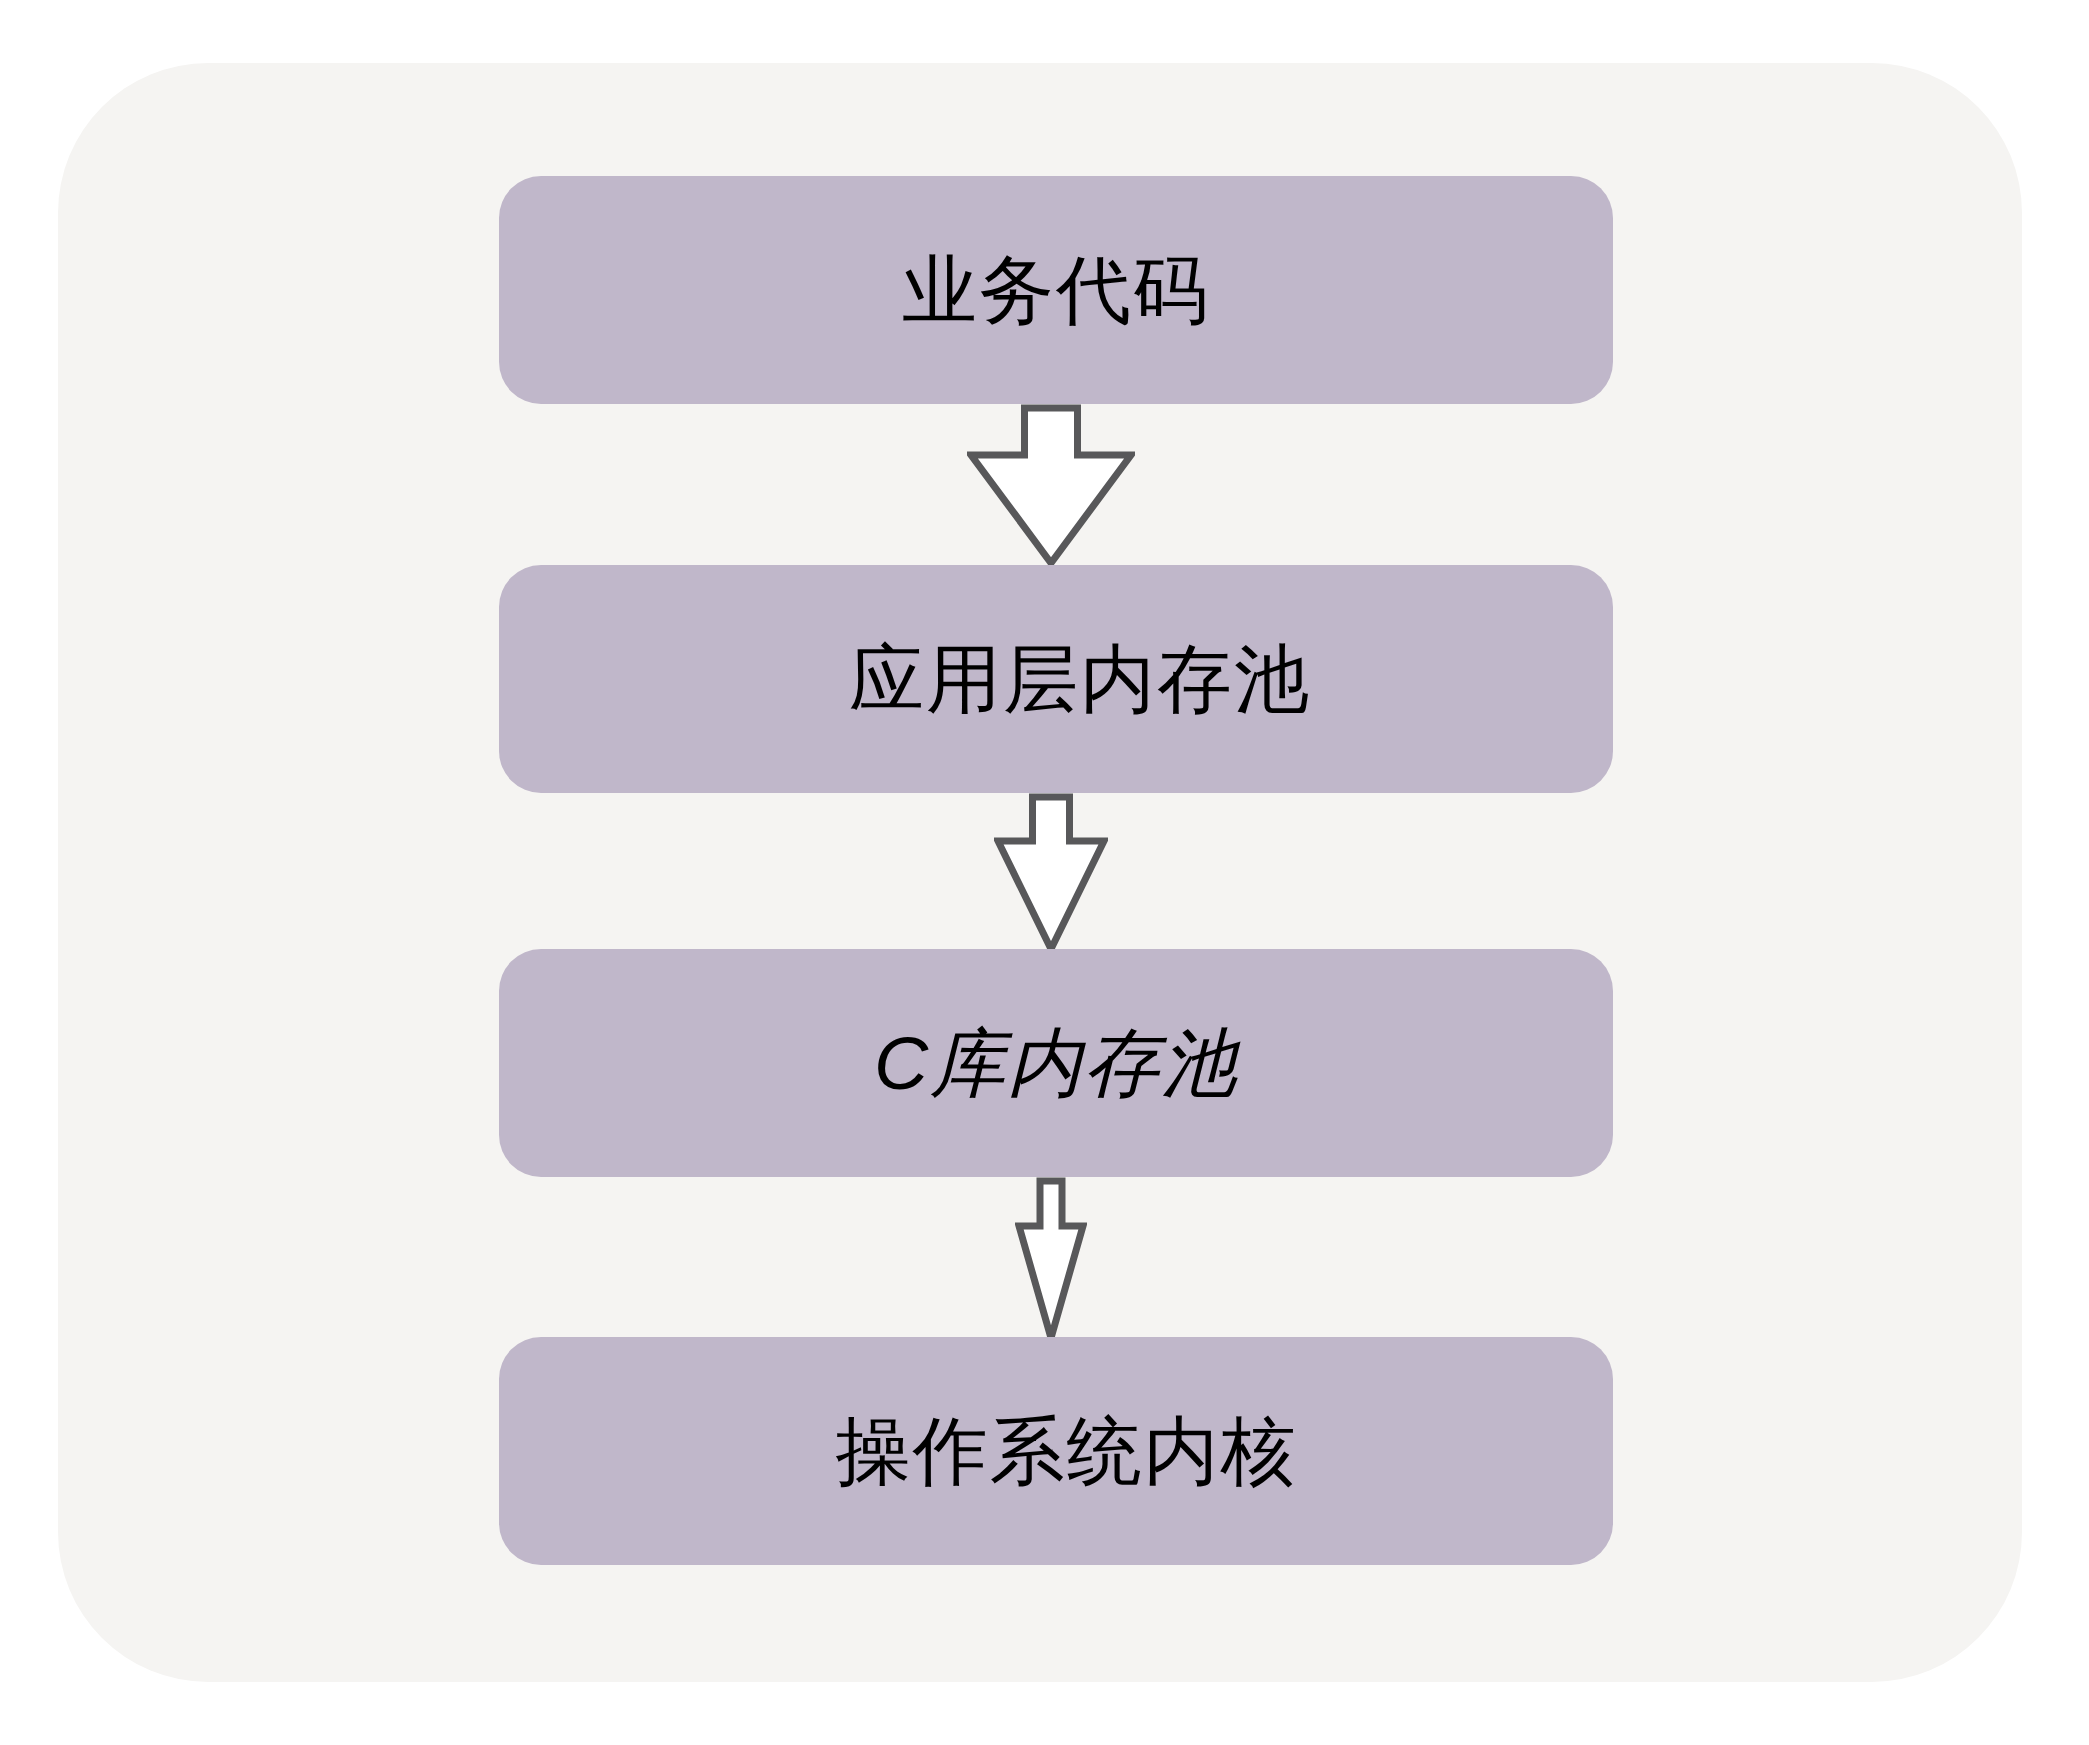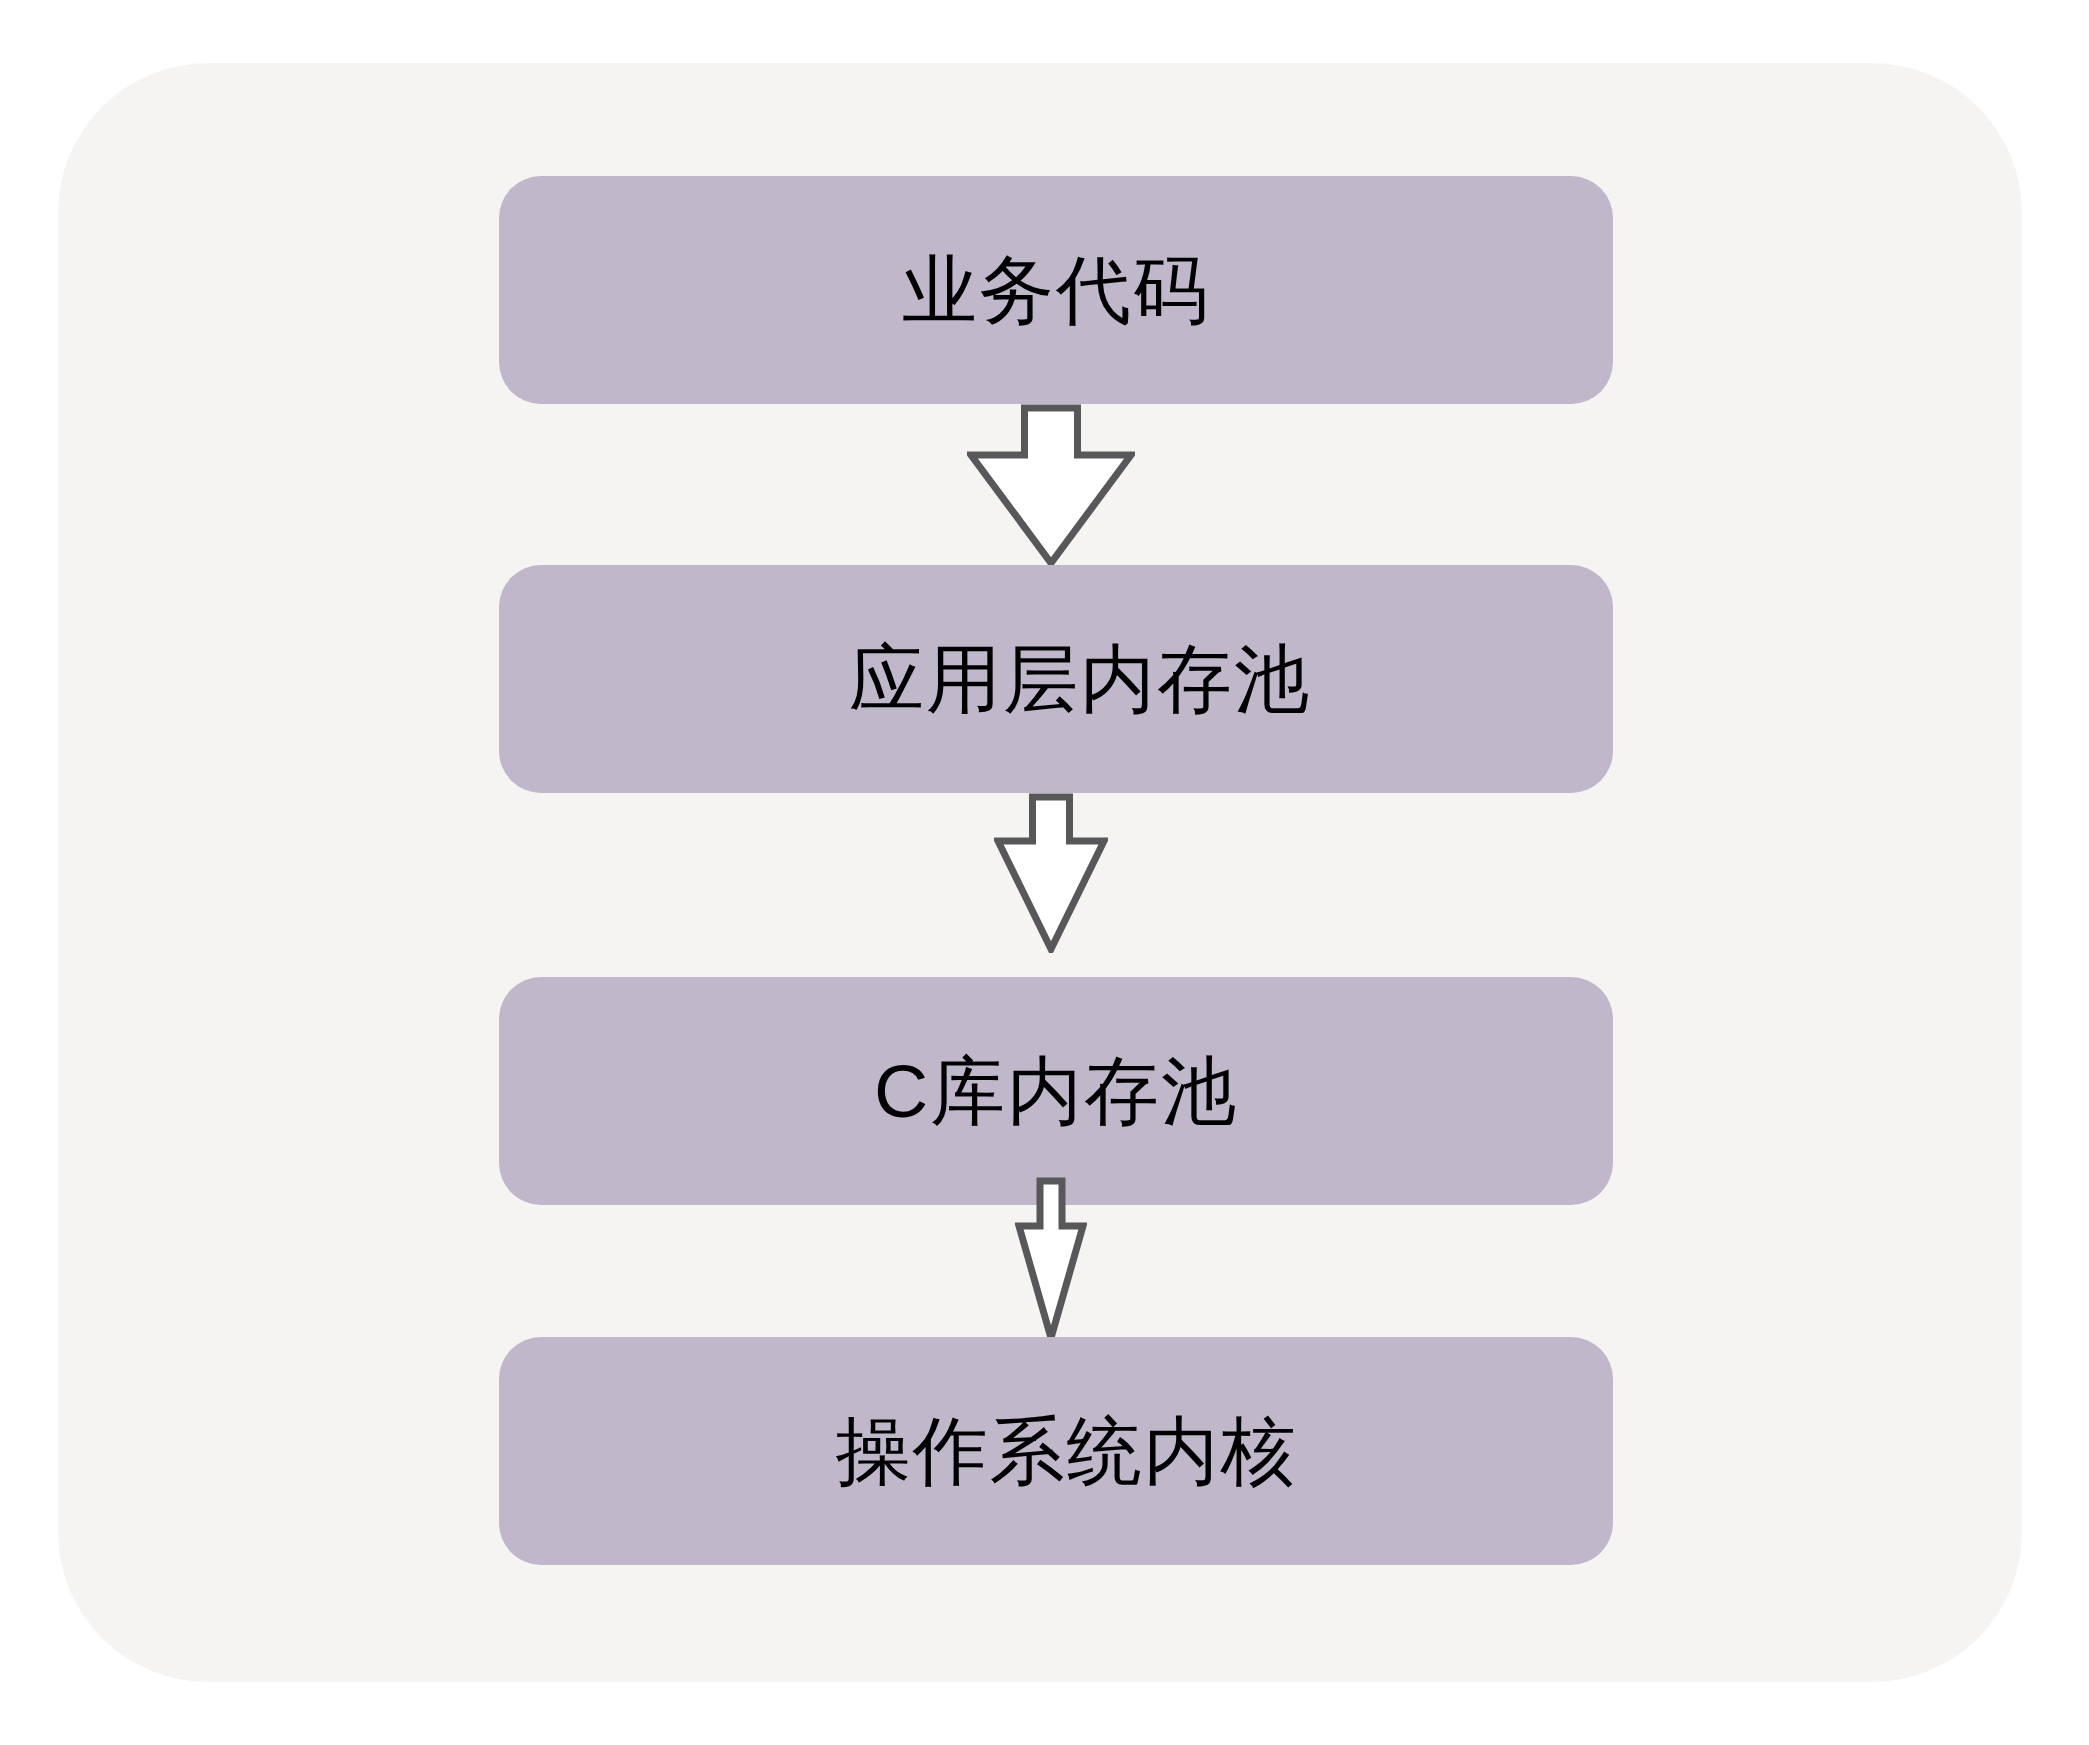--- a/index.html
+++ b/index.html
@@ -71,21 +71,21 @@
     <svg class="arrow arrow-1" style="left:909px; top:341px;" width="168" height="163" viewBox="0 0 168 163" aria-hidden="true">
       <path d="M 57.5 4 L 57.5 51 L 4 51 L 84 159 L 164 51 L 110.5 51 L 110.5 4 Z"></path>
     </svg>
 
     <div class="node node-2" style="left:441px; top:502px;">应用层内存池</div>
 
     <svg class="arrow arrow-2" style="left:936px; top:730px;" width="114" height="160" viewBox="0 0 114 160" aria-hidden="true">
       <path d="M 38.5 4 L 38.5 48 L 4 48 L 57 156 L 110 48 L 75.5 48 L 75.5 4 Z"></path>
     </svg>
 
-    <div class="node node-3" style="left:441px; top:914px;">C库内存池</div>
+    <div class="node node-3" style="left:441px; top:886px;font-style:italic;">C库内存池</div>
 
     <svg class="arrow arrow-3" style="left:957px; top:1114px;" width="72" height="165" viewBox="0 0 72 165" aria-hidden="true">
       <path d="M 25 4 L 25 49 L 4 49 L 36 161 L 68 49 L 47 49 L 47 4 Z"></path>
     </svg>
 
     <div class="node node-4" style="left:441px; top:1274px;">操作系统内核</div>
 
   </div>
 </div>
 

